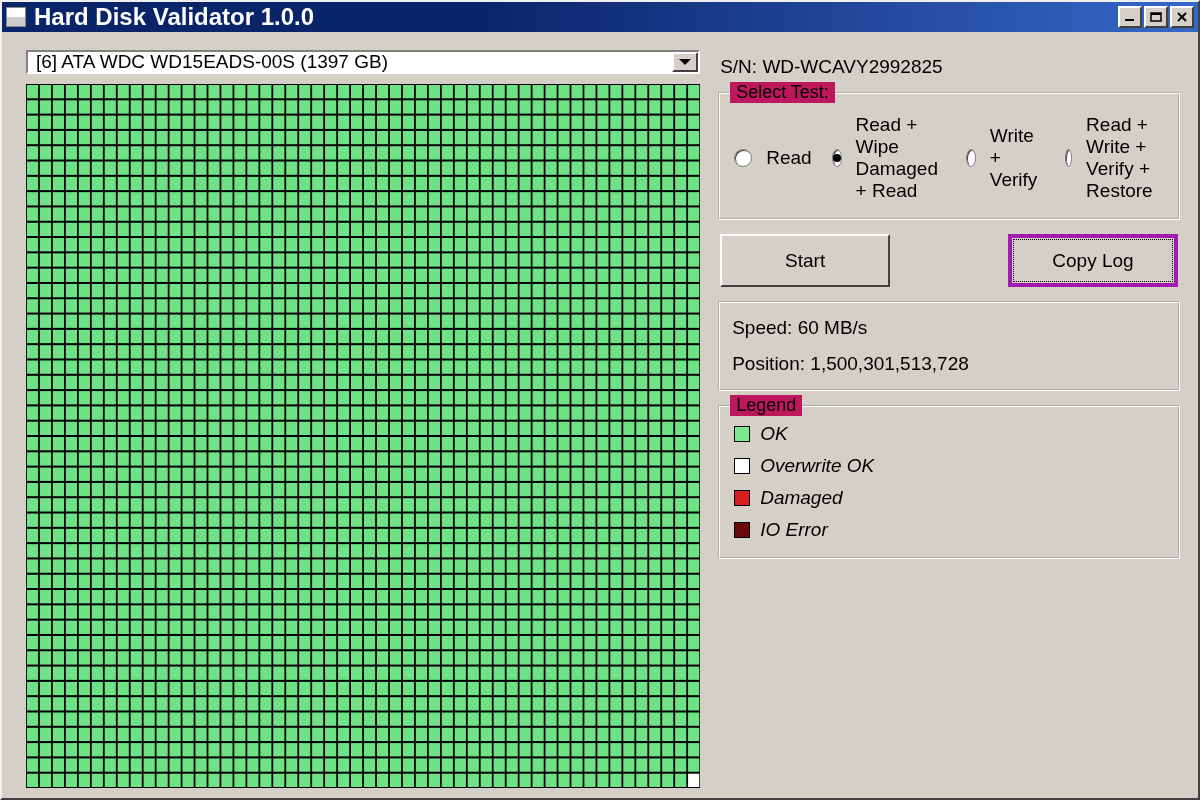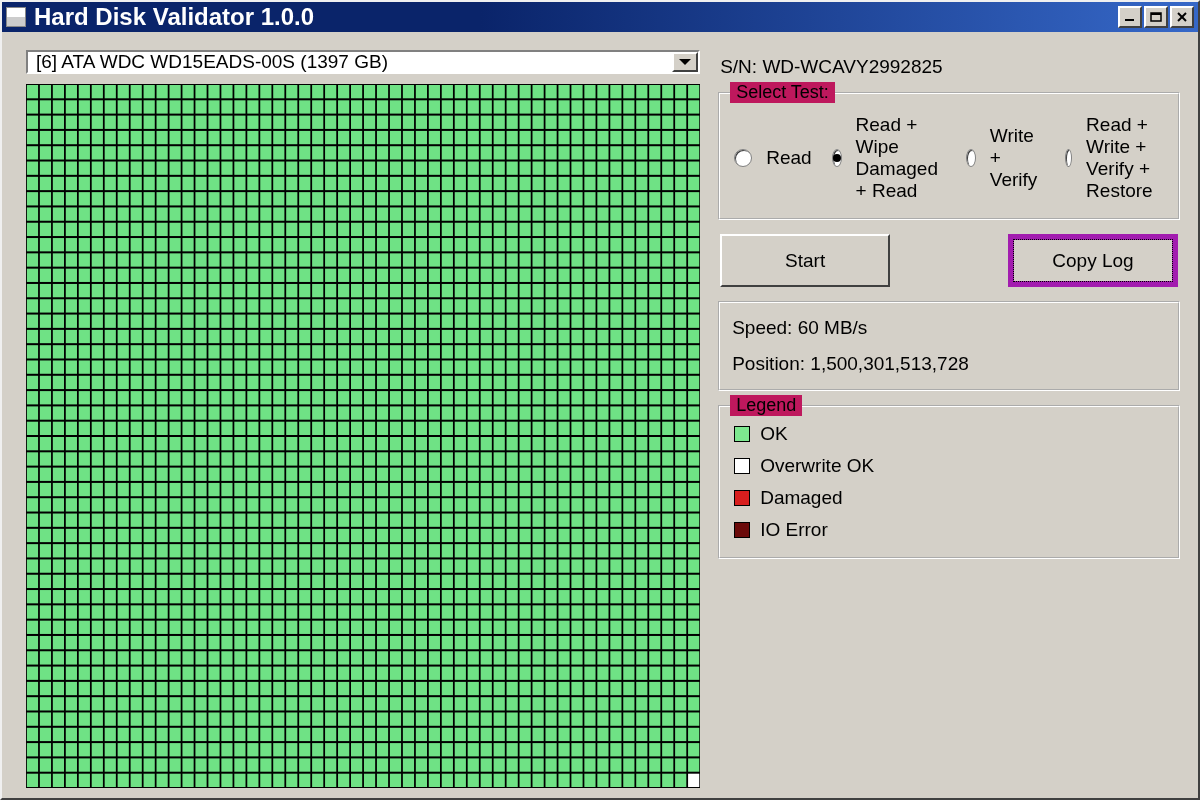--- a/index.html
+++ b/index.html
@@ -132,33 +132,33 @@
     width: 170px; height: 53px;
     background: #d4d0c8;
     border: 2px solid;
     border-color: #fff #404040 #404040 #fff;
     font-size: 19px;
     display:flex; align-items:center; justify-content:center;
   }
   .btn.focus {
     outline: 1px dotted #000;
     outline-offset: -6px;
-    border: 6px solid #a21caf;
+    border: 4px solid #a21caf;
   }
 
   
   .stats {
     border: 2px groove #fff;
     padding: 14px 12px;
     font-size: 19px;
     display:flex; flex-direction:column; gap: 14px;
   }
 
   
-  .legend-list { display:flex; flex-direction:column; gap: 10px; }
+  .legend-list { display:flex; flex-direction:column; gap: 10px; font-style: italic; }
   .legend-item { display:flex; align-items:center; gap:10px; font-size:19px; }
   .legend-swatch {
     width: 16px; height: 16px; border:1px solid #000;
   }
 </style>
 </head>
 <body>
 
 <div class="window">
   <div class="titlebar">

